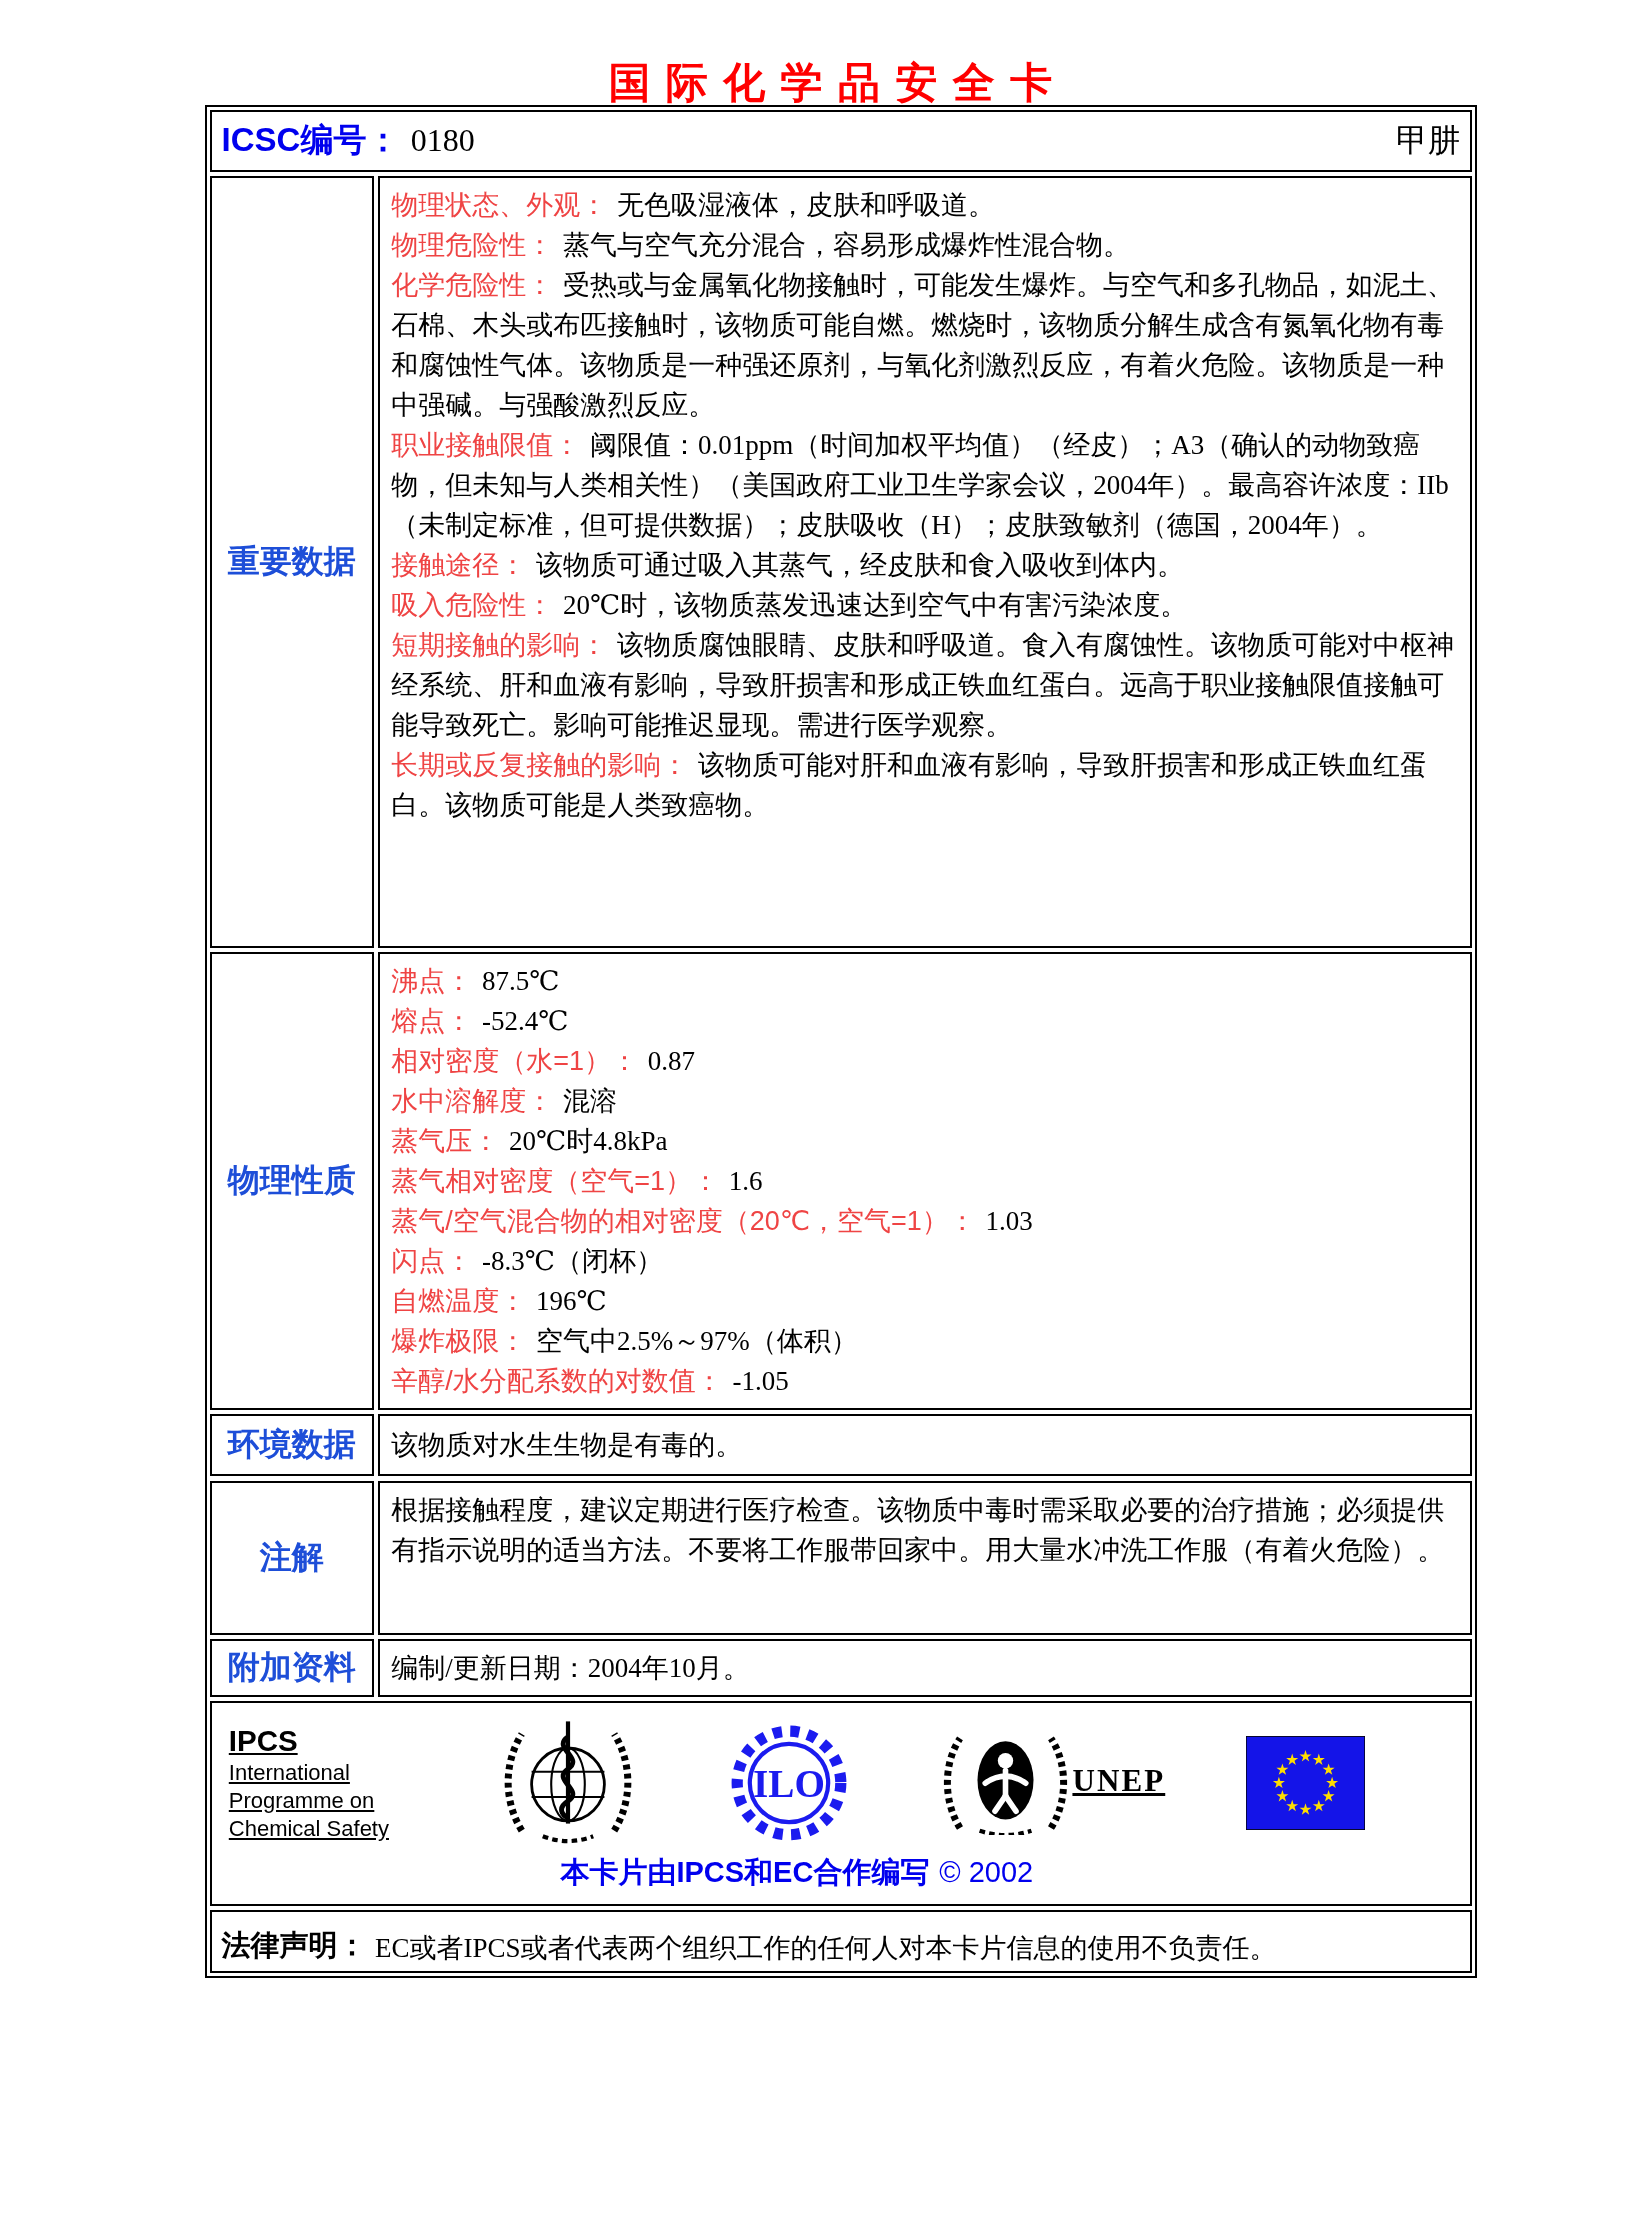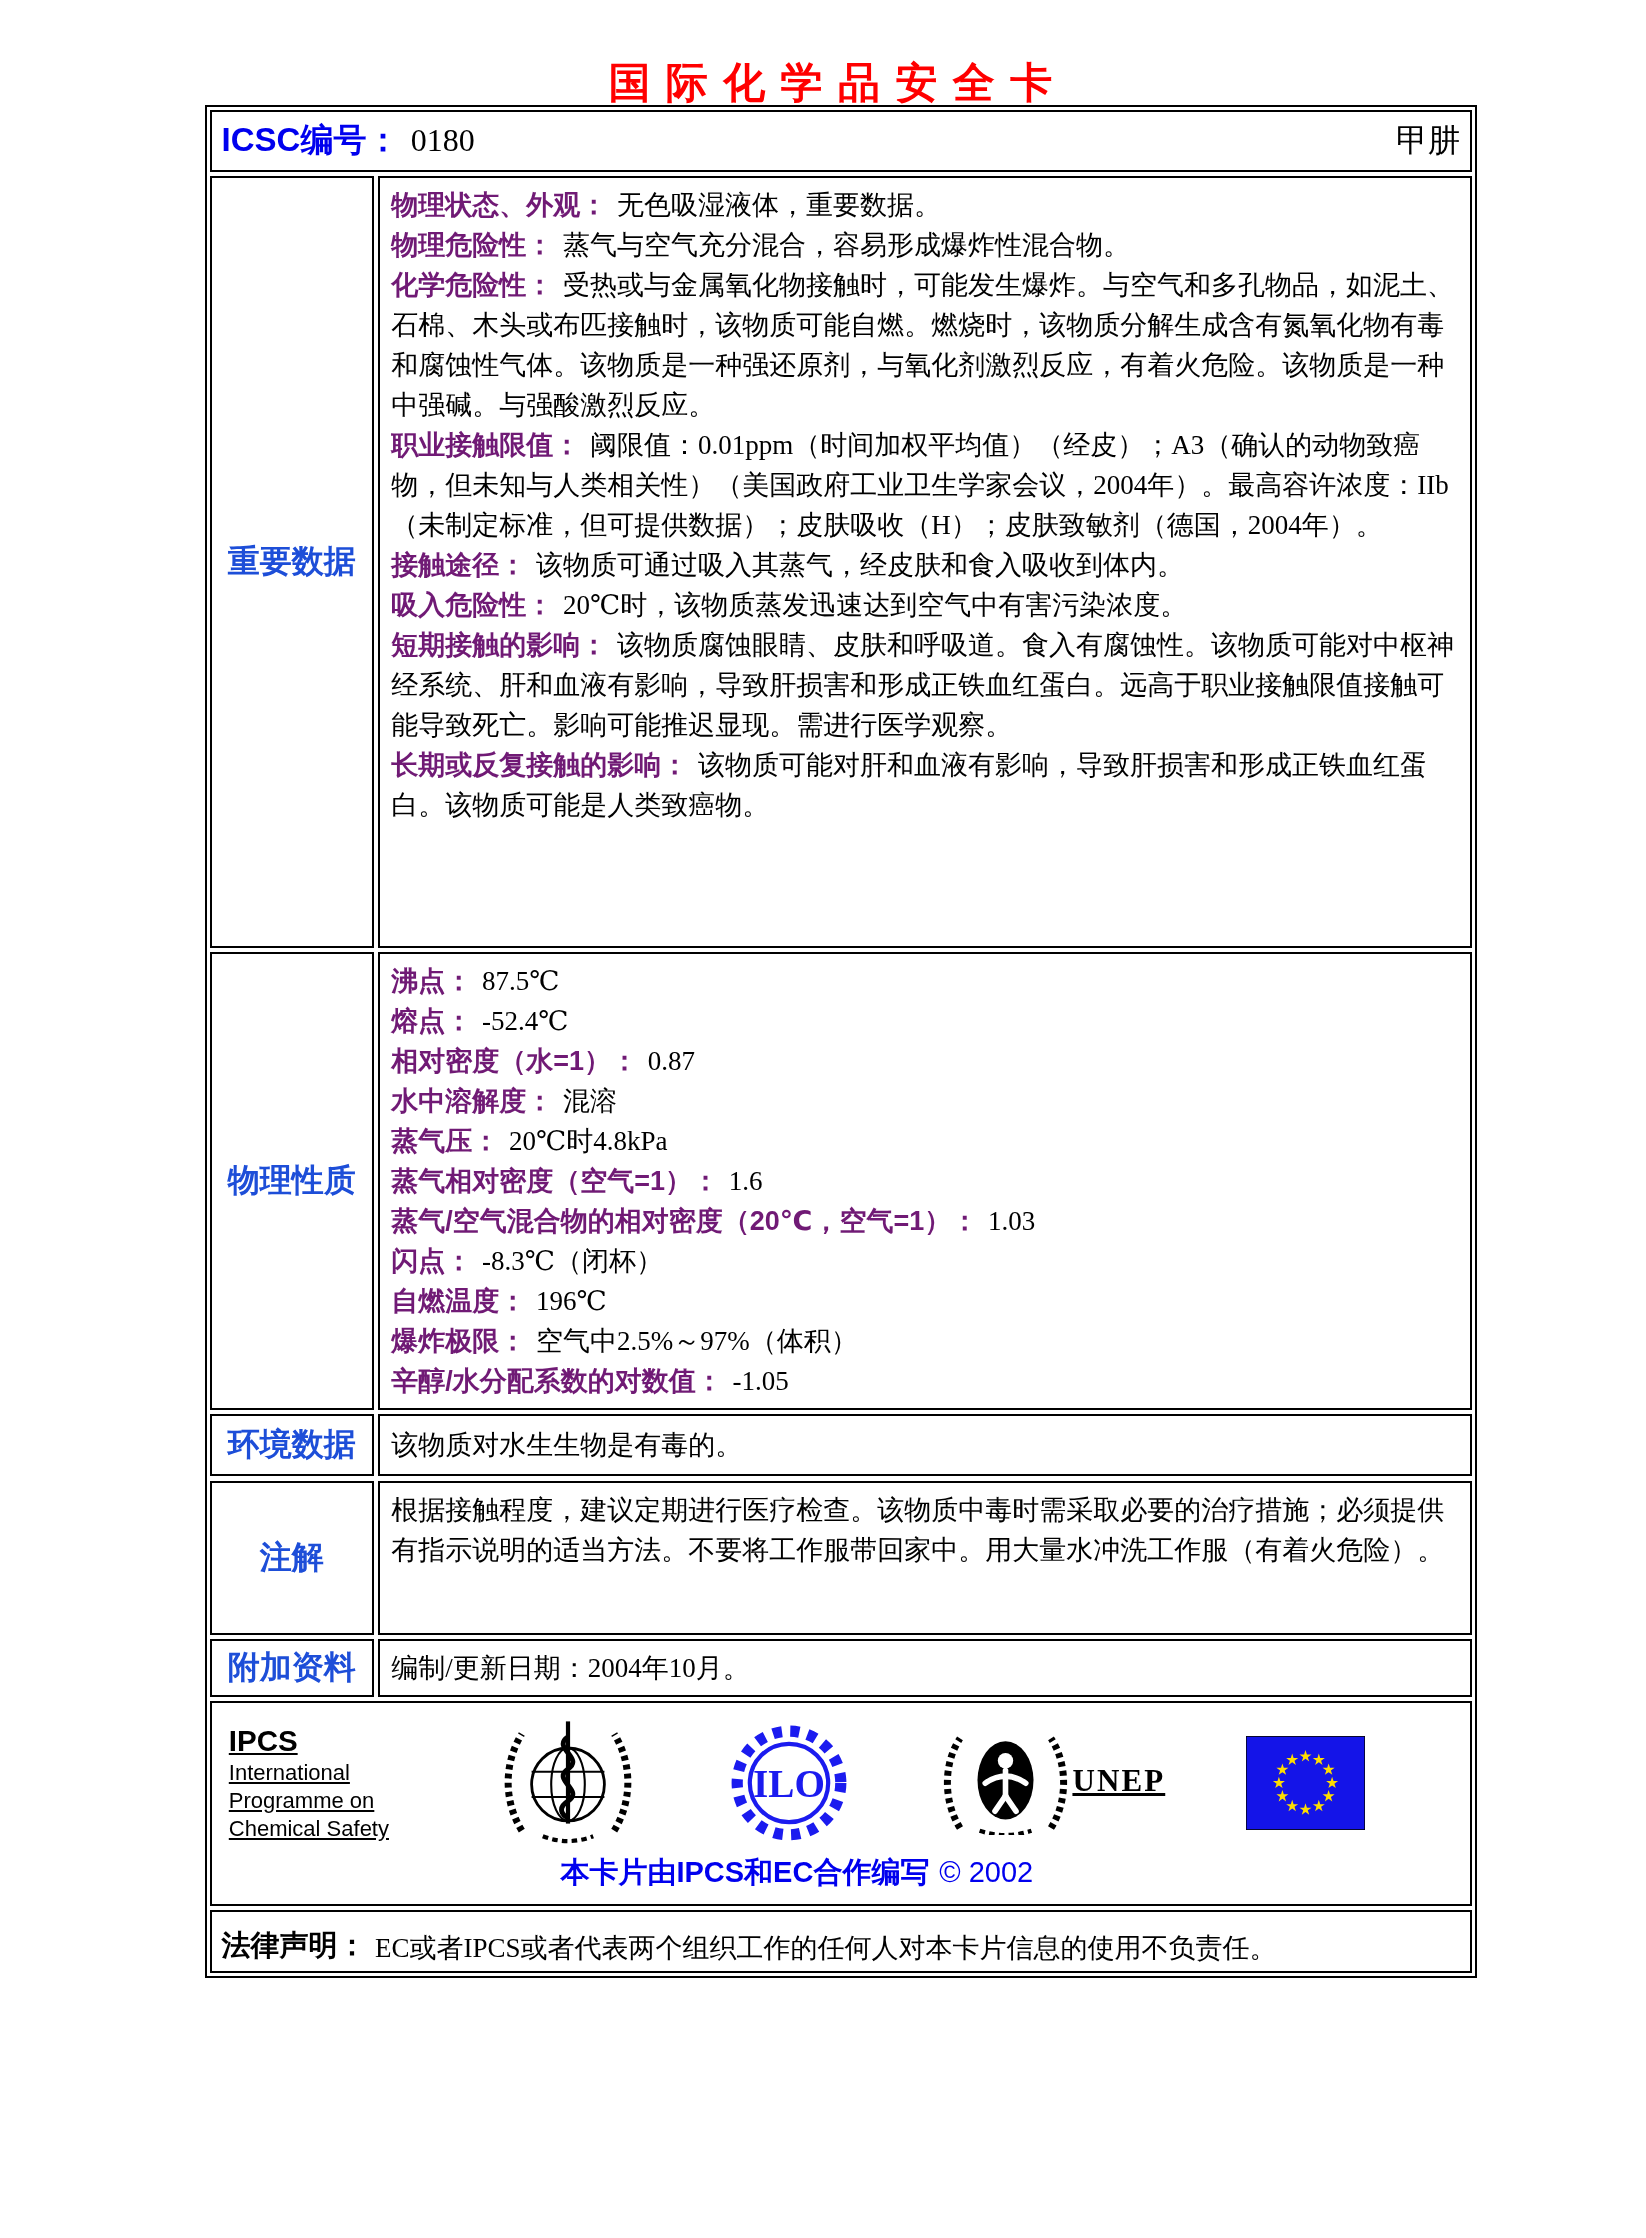--- a/index.html
+++ b/index.html
@@ -34,21 +34,21 @@
   .hdr .chem-name{font-size:32px;}
   .label-cell{
     display:flex;align-items:center;justify-content:center;
     color:#1d4ed8;font-weight:bold;font-size:32px;
     font-family:"Liberation Sans","DejaVu Sans",sans-serif;
     text-align:center;padding:4.2px;
   }
   .content-cell{padding:7px 11.2px;font-size:27px;line-height:40px;}
   .para{margin:0;}
   .plabel{
-    color:#701a75;font-weight:bold;
+    color:#ef4444;font-weight:normal;
     font-family:"Liberation Sans","DejaVu Sans",sans-serif;
     margin-right:9.8px;
   }
   .imp{min-height:772px;}
   .phys{min-height:429px;}
   .env{min-height:62px;display:flex;align-items:center;}
   .notes{min-height:154px;}
   .addl{min-height:56px;display:flex;align-items:center;}
   .logos-row{
     min-height:201px;padding:9.8px 105px 7px 17px;
@@ -88,21 +88,21 @@
 
   <div class="cell full hdr">
     <span>
       <span class="icsc-label">ICSC编号：</span><span class="icsc-num">0180</span>
     </span>
     <span class="chem-name">甲肼</span>
   </div>
 
   <div class="cell label-cell imp">重要数据</div>
   <div class="cell content-cell imp">
-    <p class="para"><span class="plabel">物理状态、外观：</span><span>无色吸湿液体，重要数据。</span></p>
+    <p class="para"><span class="plabel">物理状态、外观：</span><span>无色吸湿液体，皮肤和呼吸道。</span></p>
     <p class="para"><span class="plabel">物理危险性：</span><span>蒸气与空气充分混合，容易形成爆炸性混合物。</span></p>
     <p class="para"><span class="plabel">化学危险性：</span><span>受热或与金属氧化物接触时，可能发生爆炸。与空气和多孔物品，如泥土、石棉、木头或布匹接触时，该物质可能自燃。燃烧时，该物质分解生成含有氮氧化物有毒和腐蚀性气体。该物质是一种强还原剂，与氧化剂激烈反应，有着火危险。该物质是一种中强碱。与强酸激烈反应。</span></p>
     <p class="para"><span class="plabel">职业接触限值：</span><span>阈限值：0.01ppm（时间加权平均值）（经皮）；A3（确认的动物致癌物，但未知与人类相关性）（美国政府工业卫生学家会议，2004年）。最高容许浓度：IIb（未制定标准，但可提供数据）；皮肤吸收（H）；皮肤致敏剂（德国，2004年）。</span></p>
     <p class="para"><span class="plabel">接触途径：</span><span>该物质可通过吸入其蒸气，经皮肤和食入吸收到体内。</span></p>
     <p class="para"><span class="plabel">吸入危险性：</span><span>20℃时，该物质蒸发迅速达到空气中有害污染浓度。</span></p>
     <p class="para"><span class="plabel">短期接触的影响：</span><span>该物质腐蚀眼睛、皮肤和呼吸道。食入有腐蚀性。该物质可能对中枢神经系统、肝和血液有影响，导致肝损害和形成正铁血红蛋白。远高于职业接触限值接触可能导致死亡。影响可能推迟显现。需进行医学观察。</span></p>
     <p class="para"><span class="plabel">长期或反复接触的影响：</span><span>该物质可能对肝和血液有影响，导致肝损害和形成正铁血红蛋白。该物质可能是人类致癌物。</span></p>
   </div>
 
   <div class="cell label-cell phys">物理性质</div>

